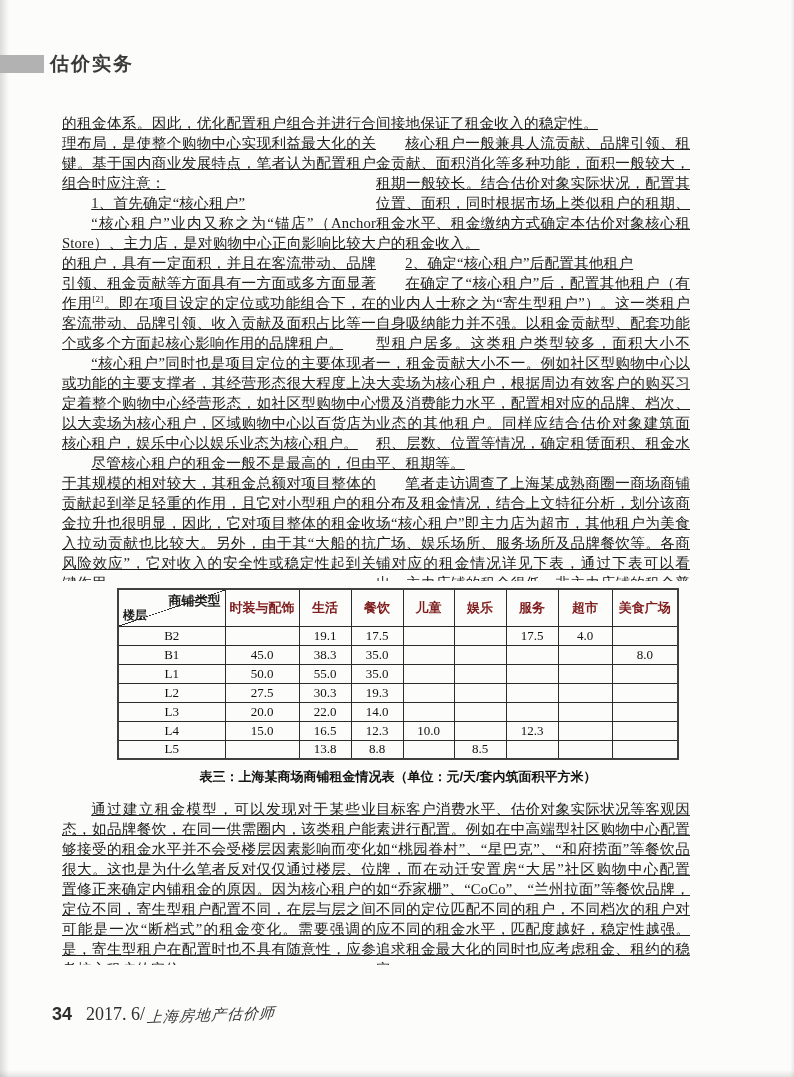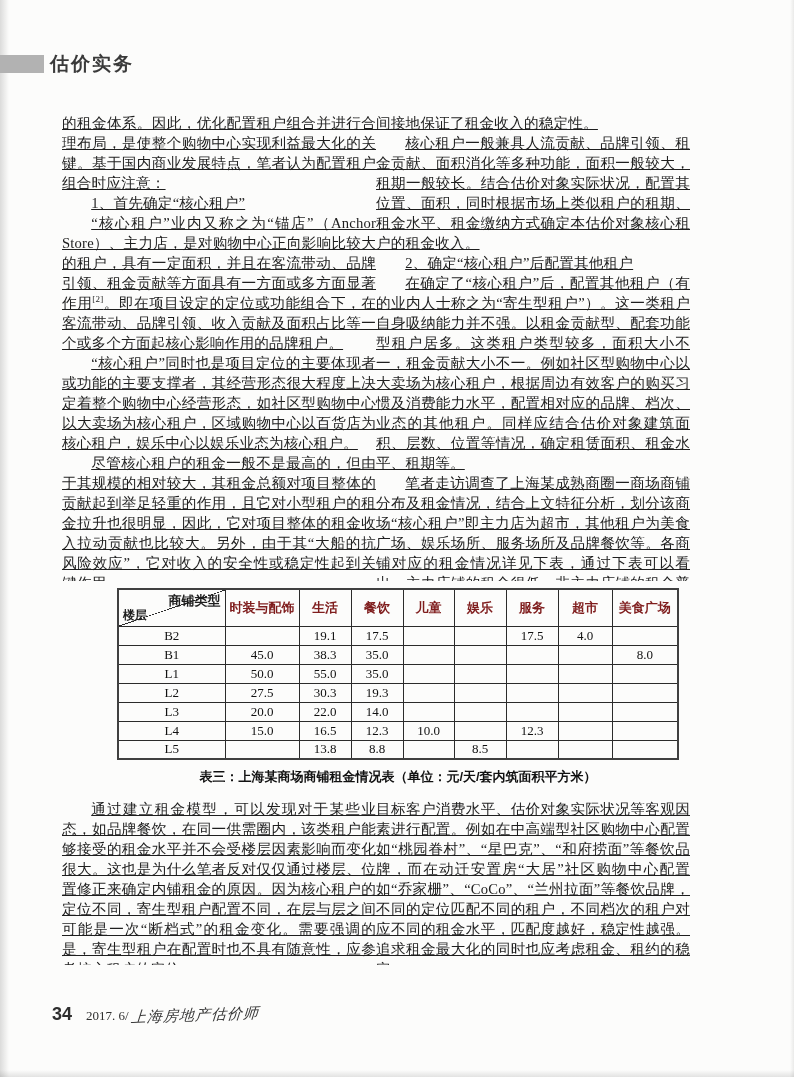--- a/index.html
+++ b/index.html
@@ -83,21 +83,21 @@
     margin-top: 8px; text-align: center;
     font-family: "Liberation Sans", sans-serif;
     font-weight: 700; font-size: 13px; color: #111;
   }
 
   
   .page-footer { position: absolute; top: 1004px; left: 52px;
                  display: flex; align-items: baseline; }
   .page-number { font-family: "Liberation Sans", sans-serif;
                  font-size: 18px; font-weight: 600; color: #2e2e2e; }
-  .issue-label { margin-left: 14px; font-size: 13px; color: #2e2e2e; }
+  .issue-label { margin-left: 14px; font-size: 18px; color: #2e2e2e; }
   .journal-script {
     margin-left: 2px;
     font-family: "DejaVu Serif", serif;
     font-style: italic; font-size: 15px; color: #3a3a3a;
     transform: rotate(-2deg) skewX(-6deg);
     display: inline-block;
     letter-spacing: 1px;
   }
 </style>
 </head>

